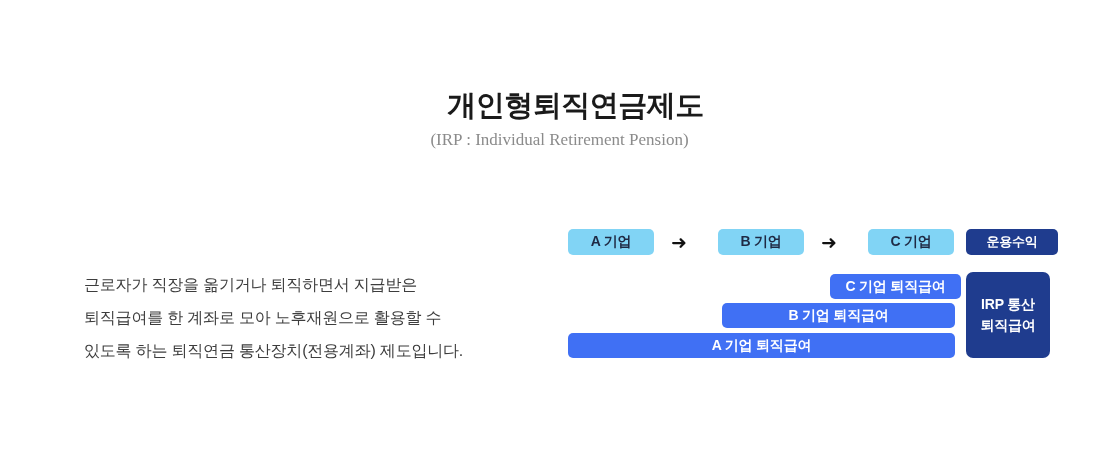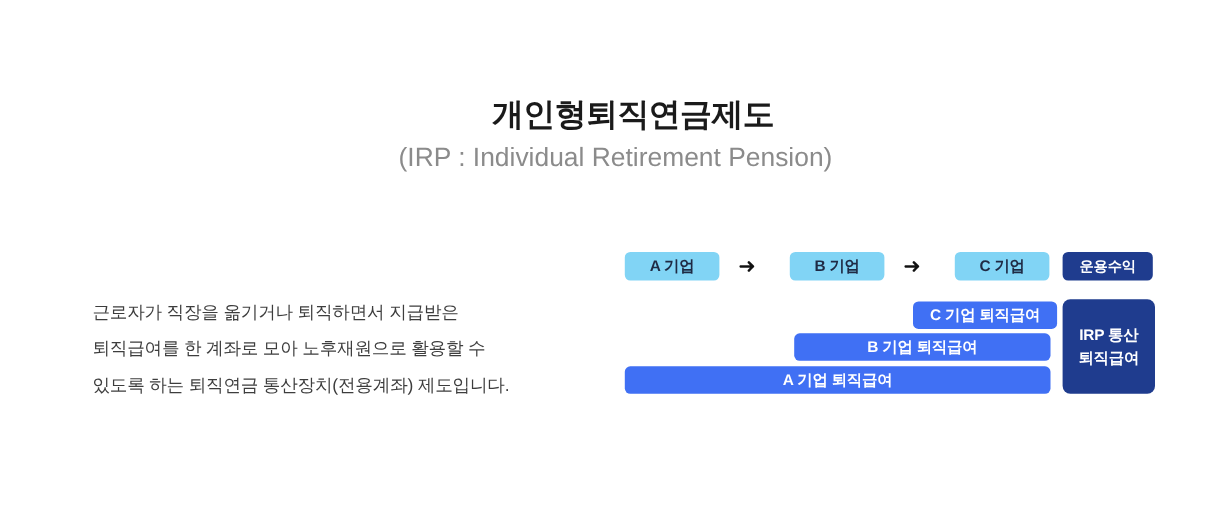--- a/index.html
+++ b/index.html
@@ -34,24 +34,25 @@
     font-weight: bold;
     color: #1a1a1a;
     letter-spacing: -0.5px;
     line-height: 1.2;
   }
   .page-subtitle {
     position: absolute;
     left: 0;
     top: 130px;
     width: 1119px;
-    font-size: 24px;
+    font-size: 17px;
     font-weight: normal;
     color: #8b8b8b;
     line-height: 1.2;
+    font-family: Liberation Serif, serif;
   }
 
   
   .description {
     position: absolute;
     left: 52px;
     top: 268px;
     width: 420px;
   }
   .description .line {
@@ -86,21 +87,21 @@
     letter-spacing: -0.2px;
   }
   .chip-a { left: 568px; top: 229px; width: 86px; }
   .chip-b { left: 718px; top: 229px; width: 86px; }
   .chip-c { left: 868px; top: 229px; width: 86px; }
 
   .chip-navy {
     position: absolute;
     left: 966px;
     top: 229px;
-    width: 82px;
+    width: 92px;
     height: 26px;
     border-radius: 5px;
     background: #1f3c8e;
     color: #ffffff;
     font-size: 13px;
     font-weight: bold;
     display: flex;
     align-items: center;
     justify-content: center;
     letter-spacing: -0.2px;

